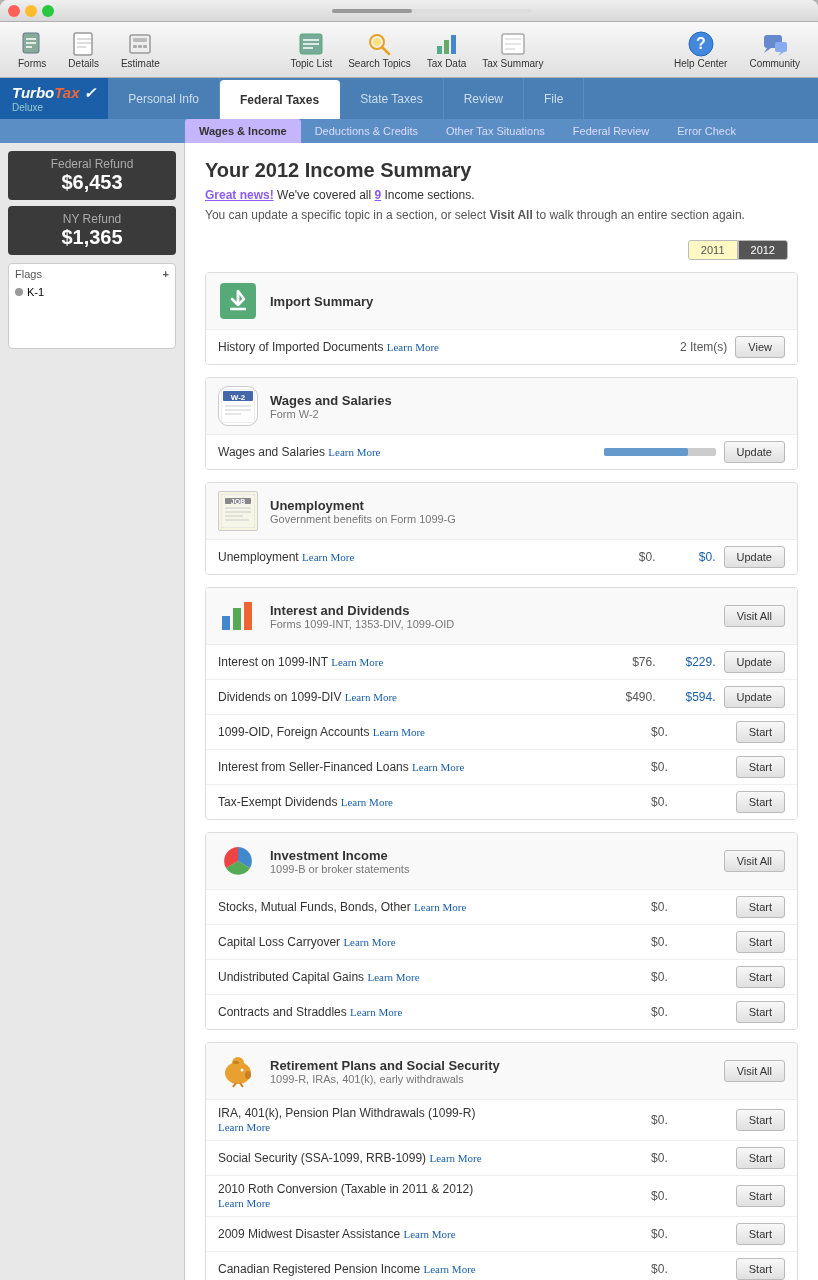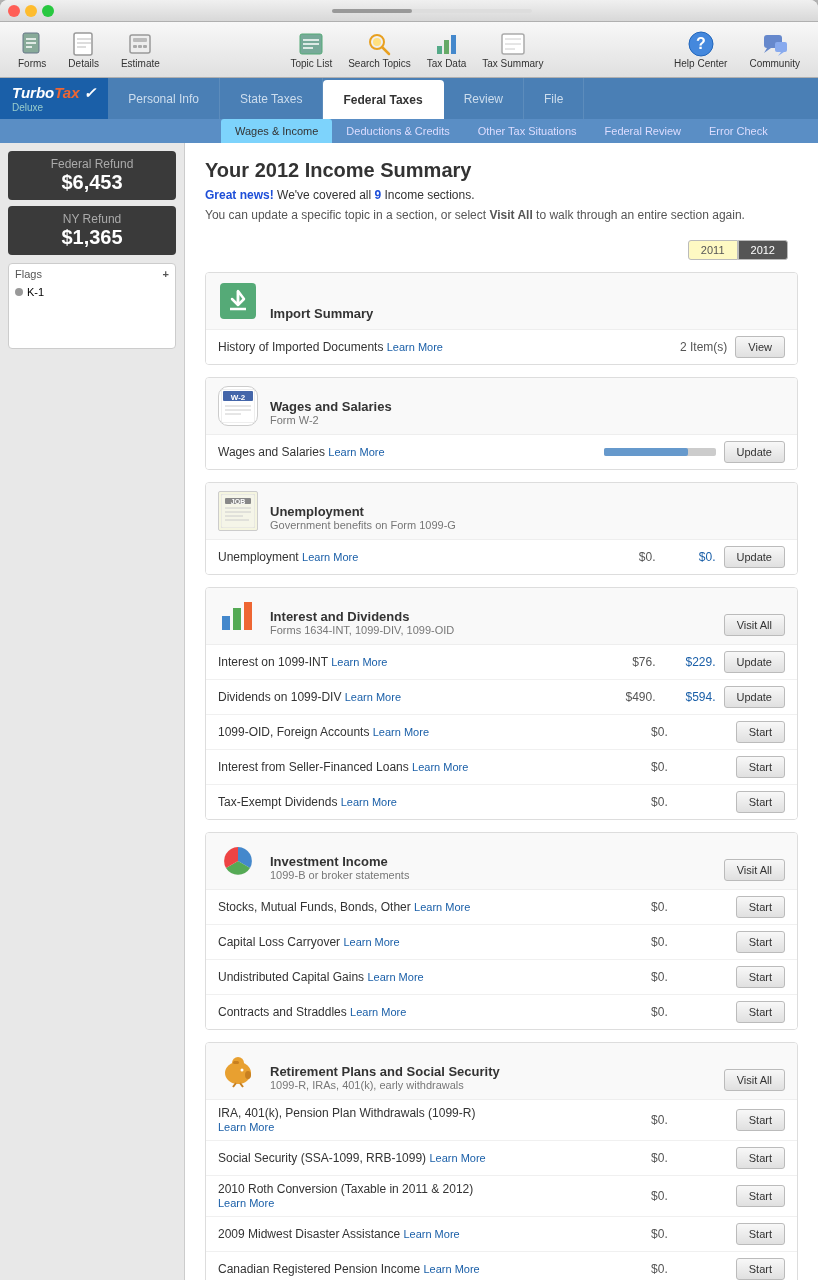--- a/index.html
+++ b/index.html
@@ -25,65 +25,65 @@
     .app-body { display: flex; flex-direction: column; flex: 1; }
     .nav-tabs-top { background: #4a7fb5; display: flex; align-items: stretch; }
     .logo-area { background: #1a5fa8; padding: 6px 12px; display: flex; align-items: center; }
     .logo-sub { color: #9cc; font-size: 10px; display: block; }
     .top-tabs { display: flex; flex: 1; }
     .top-tab { padding: 8px 20px; color: #cde; font-size: 12px; cursor: pointer; border-right: 1px solid rgba(255,255,255,0.1); display: flex; align-items: center; }
     .top-tab.active { background: white; color: #333; font-weight: bold; border-radius: 4px 4px 0 0; margin-top: 2px; }
 
     .sub-tabs { background: #5a8ec5; display: flex; padding: 0 0 0 185px; }
     .sub-tab { padding: 6px 14px; color: #ddf; font-size: 11px; cursor: pointer; }
-    .sub-tab.active { background: #7dd3fc; color: #333; font-weight: normal; border-radius: 3px 3px 0 0; margin-left: 36px; }
+    .sub-tab.active { background: #c4b5fd; color: #333; font-weight: bold; border-radius: 3px 3px 0 0; }
 
     .main-layout { display: flex; flex: 1; background: #f0f0f0; }
 
     
     .sidebar { width: 185px; background: #e8e8e8; border-right: 1px solid #ccc; padding: 8px; flex-shrink: 0; }
     .refund-box { background: #3a3a3a; color: white; border-radius: 4px; padding: 6px 10px; margin-bottom: 6px; text-align: center; }
     .refund-label { font-size: 12px; color: #aaa; }
     .refund-amount { font-size: 20px; font-weight: bold; color: white; }
     .ny-refund-box { background: #3a3a3a; color: white; border-radius: 4px; padding: 6px 10px; margin-bottom: 8px; text-align: center; }
     .flags-section { background: white; border: 1px solid #ccc; border-radius: 4px; padding: 4px; }
     .flags-header { display: flex; justify-content: space-between; font-size: 11px; color: #555; margin-bottom: 4px; padding: 0 2px; }
     .flag-item { display: flex; align-items: center; gap: 4px; font-size: 11px; padding: 2px; }
     .flag-dot { width: 8px; height: 8px; border-radius: 50%; background: #999; }
     .flags-body { min-height: 60px; }
 
     
     .content { flex: 1; background: white; overflow-y: auto; padding: 16px 20px; }
     .page-title { font-size: 20px; font-weight: bold; color: #333; margin-bottom: 6px; }
     .page-subtitle { font-size: 12px; color: #333; margin-bottom: 4px; }
-    .page-subtitle b { color: #1d4ed8; }
+    .page-subtitle b { color: #8b5cf6; text-decoration: underline; }
     .page-desc { font-size: 12px; color: #555; margin-bottom: 16px; line-height: 1.5; }
 
     
     .year-toggle { display: flex; gap: 0; margin-bottom: 12px; justify-content: flex-end; padding-right: 10px; }
     .year-btn { padding: 3px 12px; font-size: 11px; background: #fef9c3; color: #555; cursor: pointer; border: 1px solid #bbb; }
     .year-btn:first-child { border-radius: 3px 0 0 3px; }
     .year-btn:last-child { border-radius: 0 3px 3px 0; }
     .year-btn.active { background: #555; color: white; }
 
     
     .section-card { border: 1px solid #ddd; border-radius: 4px; margin-bottom: 12px; overflow: hidden; }
-    .section-header { display: flex; align-items: flex-end; padding: 8px 12px; background: #f9f9f9; border-bottom: 1px solid #eee; }
+    .section-header { display: flex; align-items: center; padding: 8px 12px; background: #f9f9f9; border-bottom: 1px solid #eee; }
     .section-icon { width: 40px; height: 40px; margin-right: 12px; flex-shrink: 0; display: flex; align-items: center; justify-content: center; }
     .section-title-area { flex: 1; }
     .section-title { font-size: 13px; font-weight: bold; color: #333; }
     .section-subtitle { font-size: 11px; color: #777; }
     .section-action { }
     .btn { padding: 4px 12px; font-size: 11px; background: linear-gradient(to bottom, #f8f8f8, #e0e0e0); border: 1px solid #bbb; border-radius: 3px; cursor: pointer; color: #333; white-space: nowrap; }
 
     .section-rows { }
     .section-row { display: flex; align-items: center; padding: 6px 12px; border-bottom: 1px solid #f0f0f0; background: white; }
     .section-row:last-child { border-bottom: none; }
     .row-label { flex: 1; font-size: 12px; color: #333; }
-    .row-label a { color: #1a5fa8; text-decoration: none; font-size: 11px; }
+    .row-label a { color: #1a5fa8; text-decoration: none; font-size: 11px; font-family: Liberation Serif, serif; }
     .row-val-2011 { width: 60px; text-align: right; font-size: 12px; color: #555; padding-right: 8px; }
     .row-val-2012 { width: 60px; text-align: right; font-size: 12px; color: #1a5fa8; padding-right: 8px; }
     .row-val-items { width: 80px; text-align: right; font-size: 12px; color: #555; padding-right: 8px; }
     .row-progress { width: 120px; padding-right: 8px; }
     .progress-bar { height: 8px; background: #ccc; border-radius: 2px; }
     .progress-fill { height: 100%; background: #6699cc; border-radius: 2px; }
     .icon-w2 { background: #fff; border: 1px solid #ccc; border-radius: 10px; padding: 2px; }
     .icon-job { background: #f5f5e0; border: 1px solid #ccc; border-radius: 2px; padding: 2px; }
   </style>
 </head>
@@ -213,22 +213,22 @@
 
     <div class="nav-tabs-top">
       <div class="logo-area">
         <div>
           <span style="color:white; font-size:15px; font-weight:bold; font-style:italic;">Turbo<span style="color:#e63;">Tax</span> ✓</span>
           <span class="logo-sub">Deluxe</span>
         </div>
       </div>
       <div class="top-tabs">
         <div class="top-tab">Personal Info</div>
+        <div class="top-tab active">Federal Taxes</div>
         <div class="top-tab">State Taxes</div>
-        <div class="top-tab active">Federal Taxes</div>
         <div class="top-tab">Review</div>
         <div class="top-tab">File</div>
       </div>
     </div>
 
     <div class="sub-tabs">
       <div class="sub-tab active">Wages &amp; Income</div>
       <div class="sub-tab">Deductions &amp; Credits</div>
       <div class="sub-tab">Other Tax Situations</div>
       <div class="sub-tab">Federal Review</div>
@@ -366,21 +366,21 @@
           <div class="section-header">
             <div class="section-icon">
               <svg width="36" height="36" viewBox="0 0 36 36">
                 <rect x="2" y="18" width="8" height="14" fill="#4488cc"></rect>
                 <rect x="13" y="10" width="8" height="22" fill="#55aa55"></rect>
                 <rect x="24" y="4" width="8" height="28" fill="#ee6633"></rect>
               </svg>
             </div>
             <div class="section-title-area">
               <div class="section-title">Interest and Dividends</div>
-              <div class="section-subtitle">Forms 1634-INT, 1099-DIV, 1099-OID</div>
+              <div class="section-subtitle">Forms 1099-INT, 1353-DIV, 1099-OID</div>
             </div>
             <div class="section-action">
               <button class="btn">Visit All</button>
             </div>
           </div>
           <div class="section-rows">
             <div class="section-row">
               <div class="row-label">
                 Interest on 1099-INT <a>Learn More</a>
               </div>

